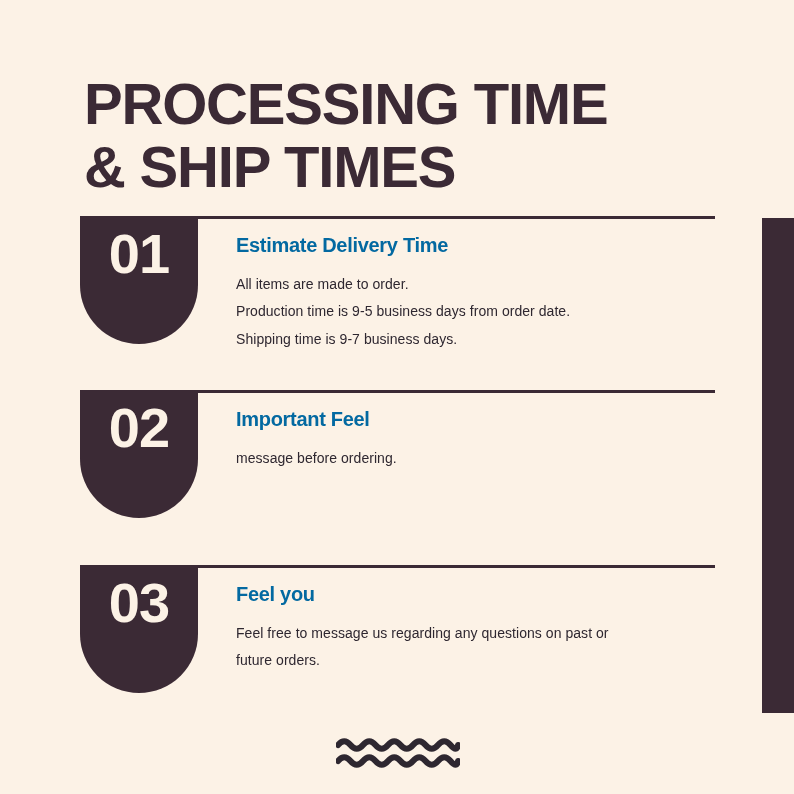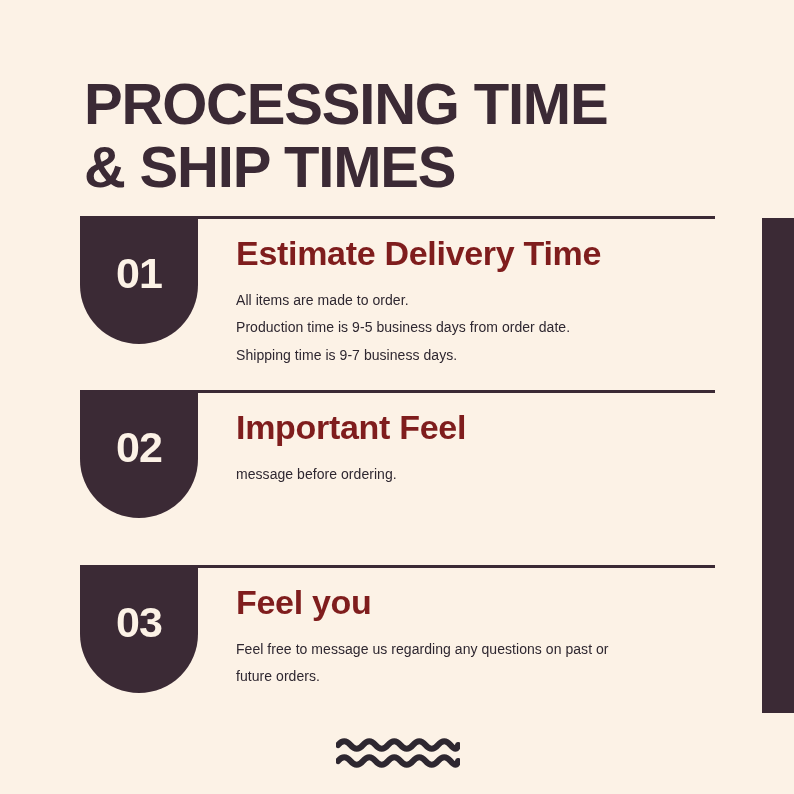--- a/index.html
+++ b/index.html
@@ -85,38 +85,38 @@
     background: #3b2a35;
     border-radius: 0 0 59px 59px;
     display: flex;
     align-items: flex-start;
     justify-content: center;
   }
   .badge-num {
     color: #fcf2e6;
     font-family: "Liberation Sans", sans-serif;
     font-weight: bold;
-    font-size: 43px;
+    font-size: 56px;
     line-height: 1;
     letter-spacing: -1px;
-    margin-top: 36px;
+    margin-top: 10px;
   }
 
   
   .sec-body {
     position: absolute;
     left: 236px;
     top: 22px;
     width: 500px;
   }
   .sec-heading {
-    color: #7f1d1d;
+    color: #0369a1;
     font-family: "Liberation Sans", sans-serif;
     font-weight: bold;
-    font-size: 34px;
+    font-size: 20px;
     line-height: 1.15;
     letter-spacing: -0.3px;
     margin: 0 0 14px 0;
   }
   .sec-lines {
     margin: 0;
     padding: 0;
     list-style: none;
   }
   .sec-lines li {

